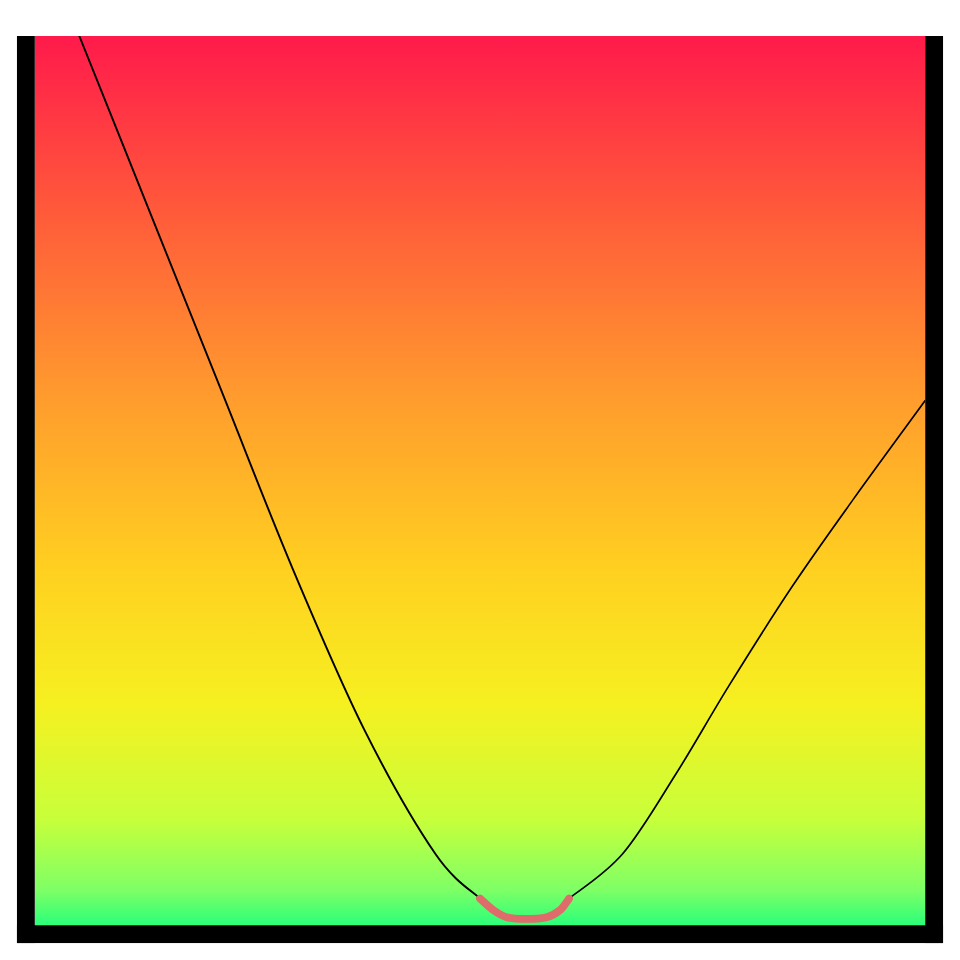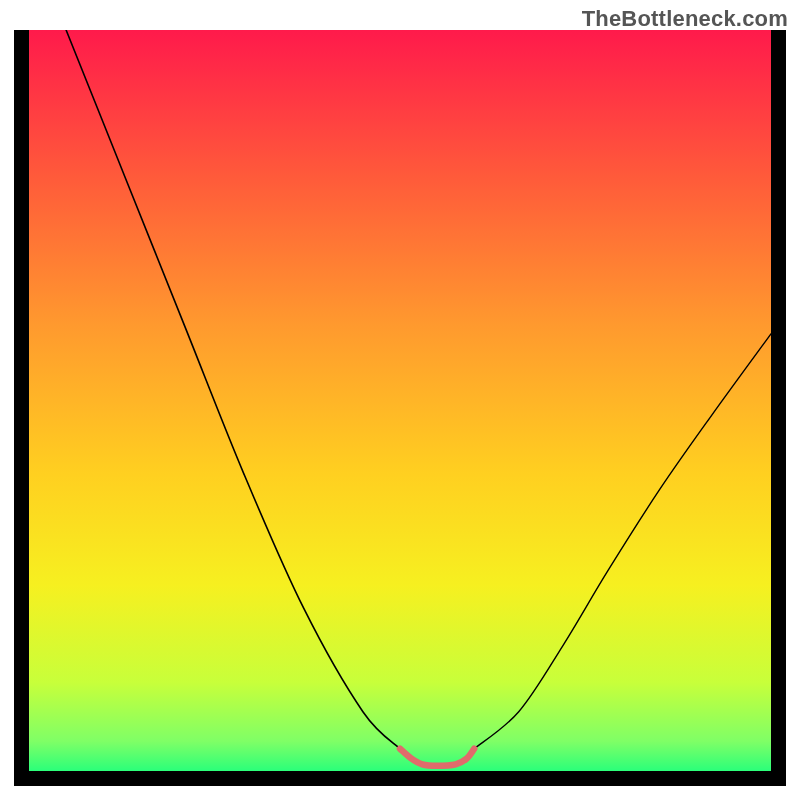--- a/index.html
+++ b/index.html
@@ -33,21 +33,20 @@
   svg.chart {
     width: 100%;
     height: 100%;
     display: block;
   }
 </style>
 </head>
 <body>
 
 <div class="stage">
-  <div class="watermark">TheBottleneck.com</div>
 
   <div class="chart-wrap">
     <svg class="chart" viewBox="0 0 772 756" preserveAspectRatio="none">
       <defs>
         <linearGradient id="bg-grad" x1="0" y1="0" x2="0" y2="1">
             <stop offset="0.00%" stop-color="#ff1a4b"></stop>
             <stop offset="20.00%" stop-color="#ff5b3a"></stop>
             <stop offset="40.00%" stop-color="#ff9a2e"></stop>
             <stop offset="60.00%" stop-color="#ffd020"></stop>
             <stop offset="75.00%" stop-color="#f6f020"></stop>

